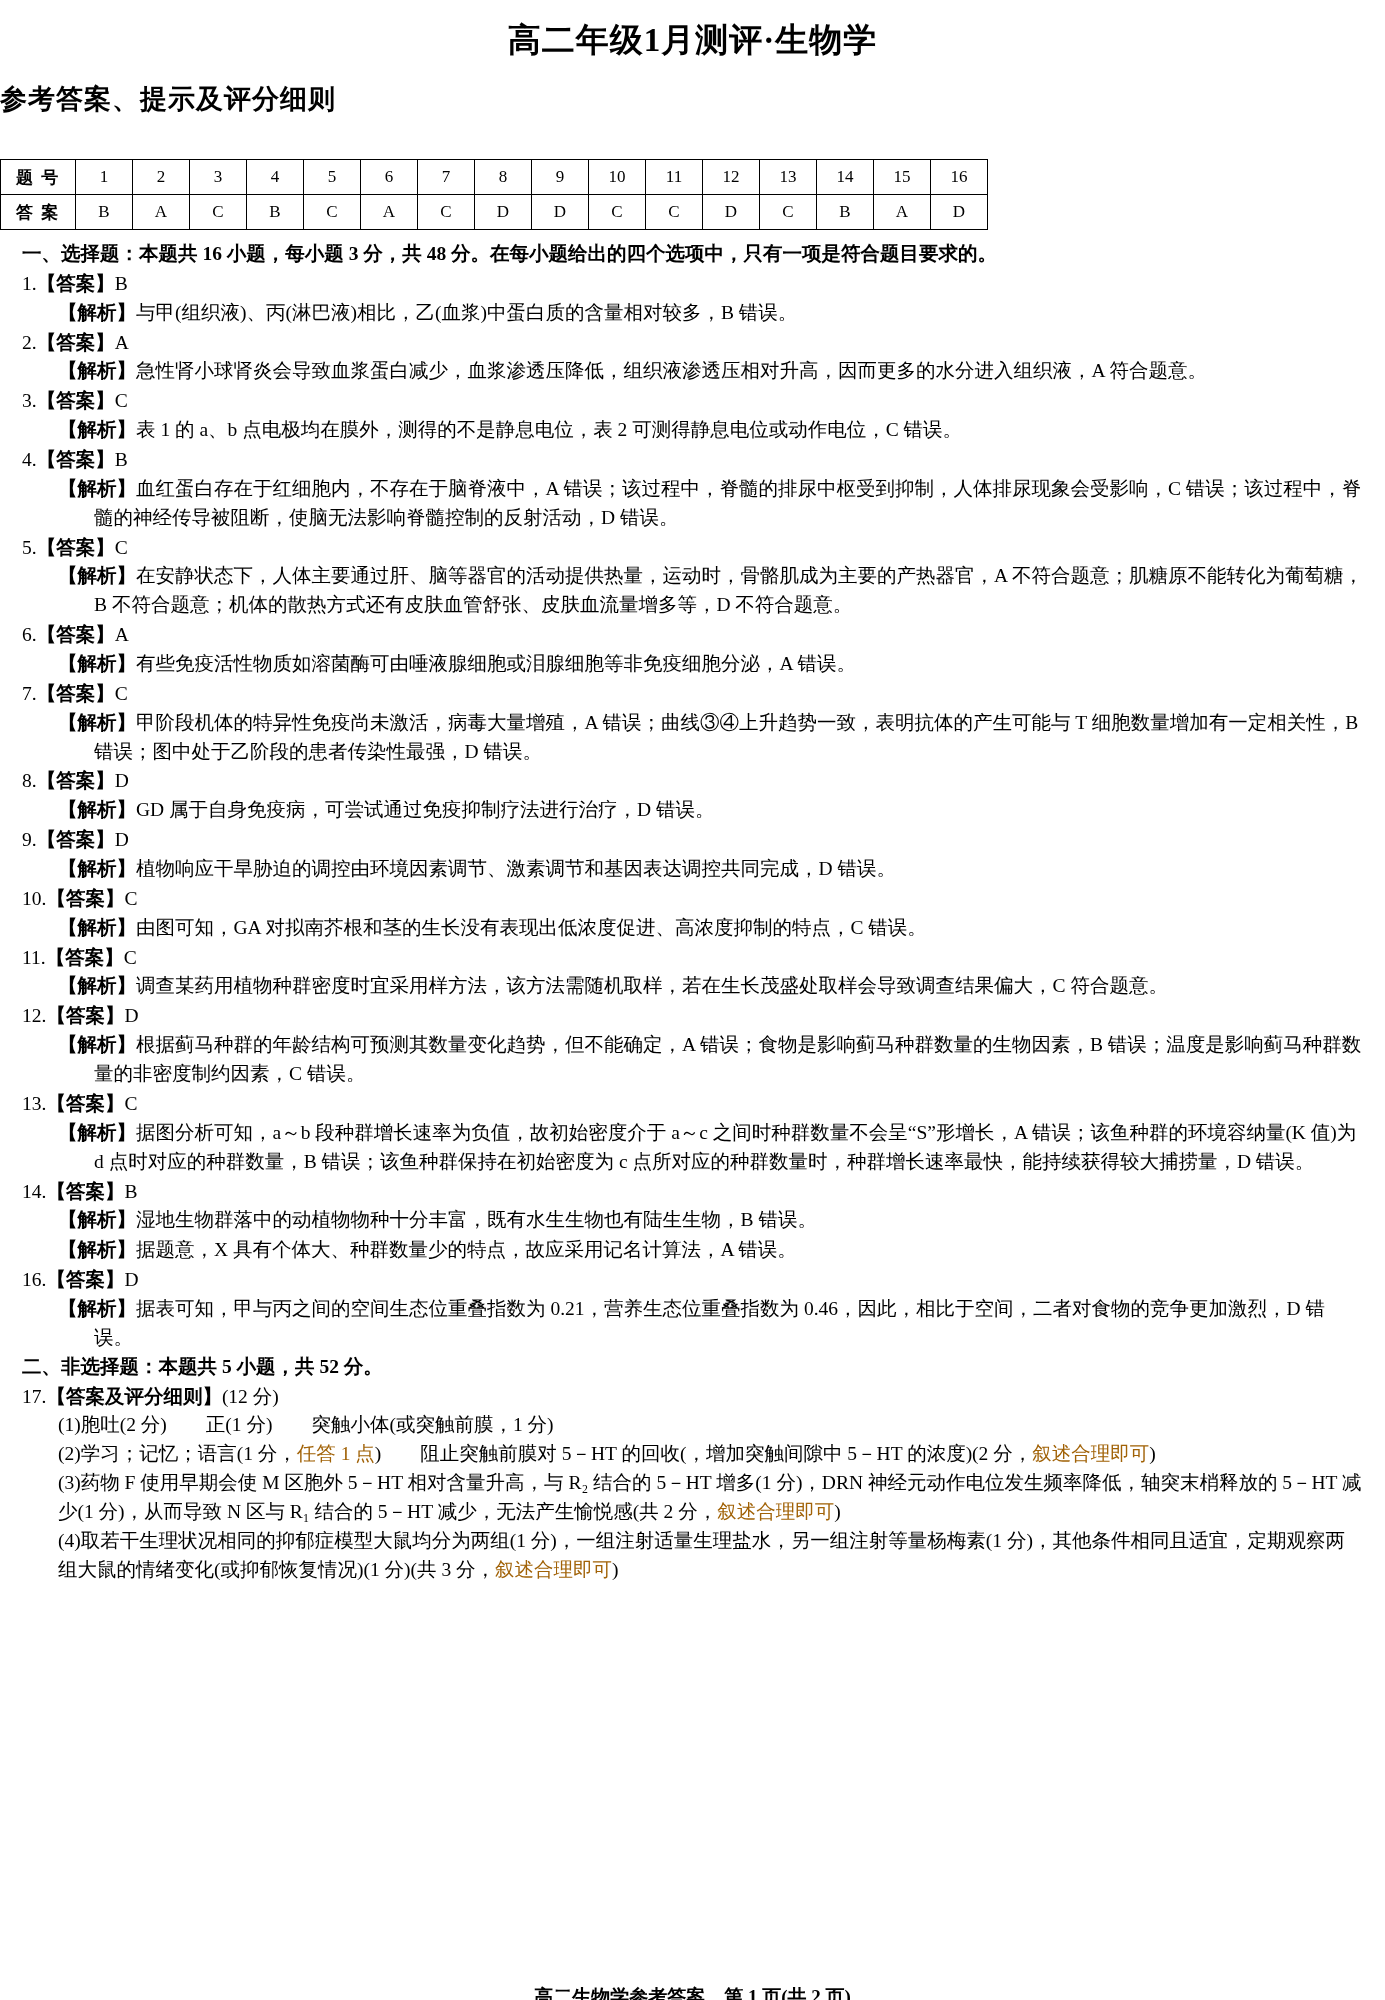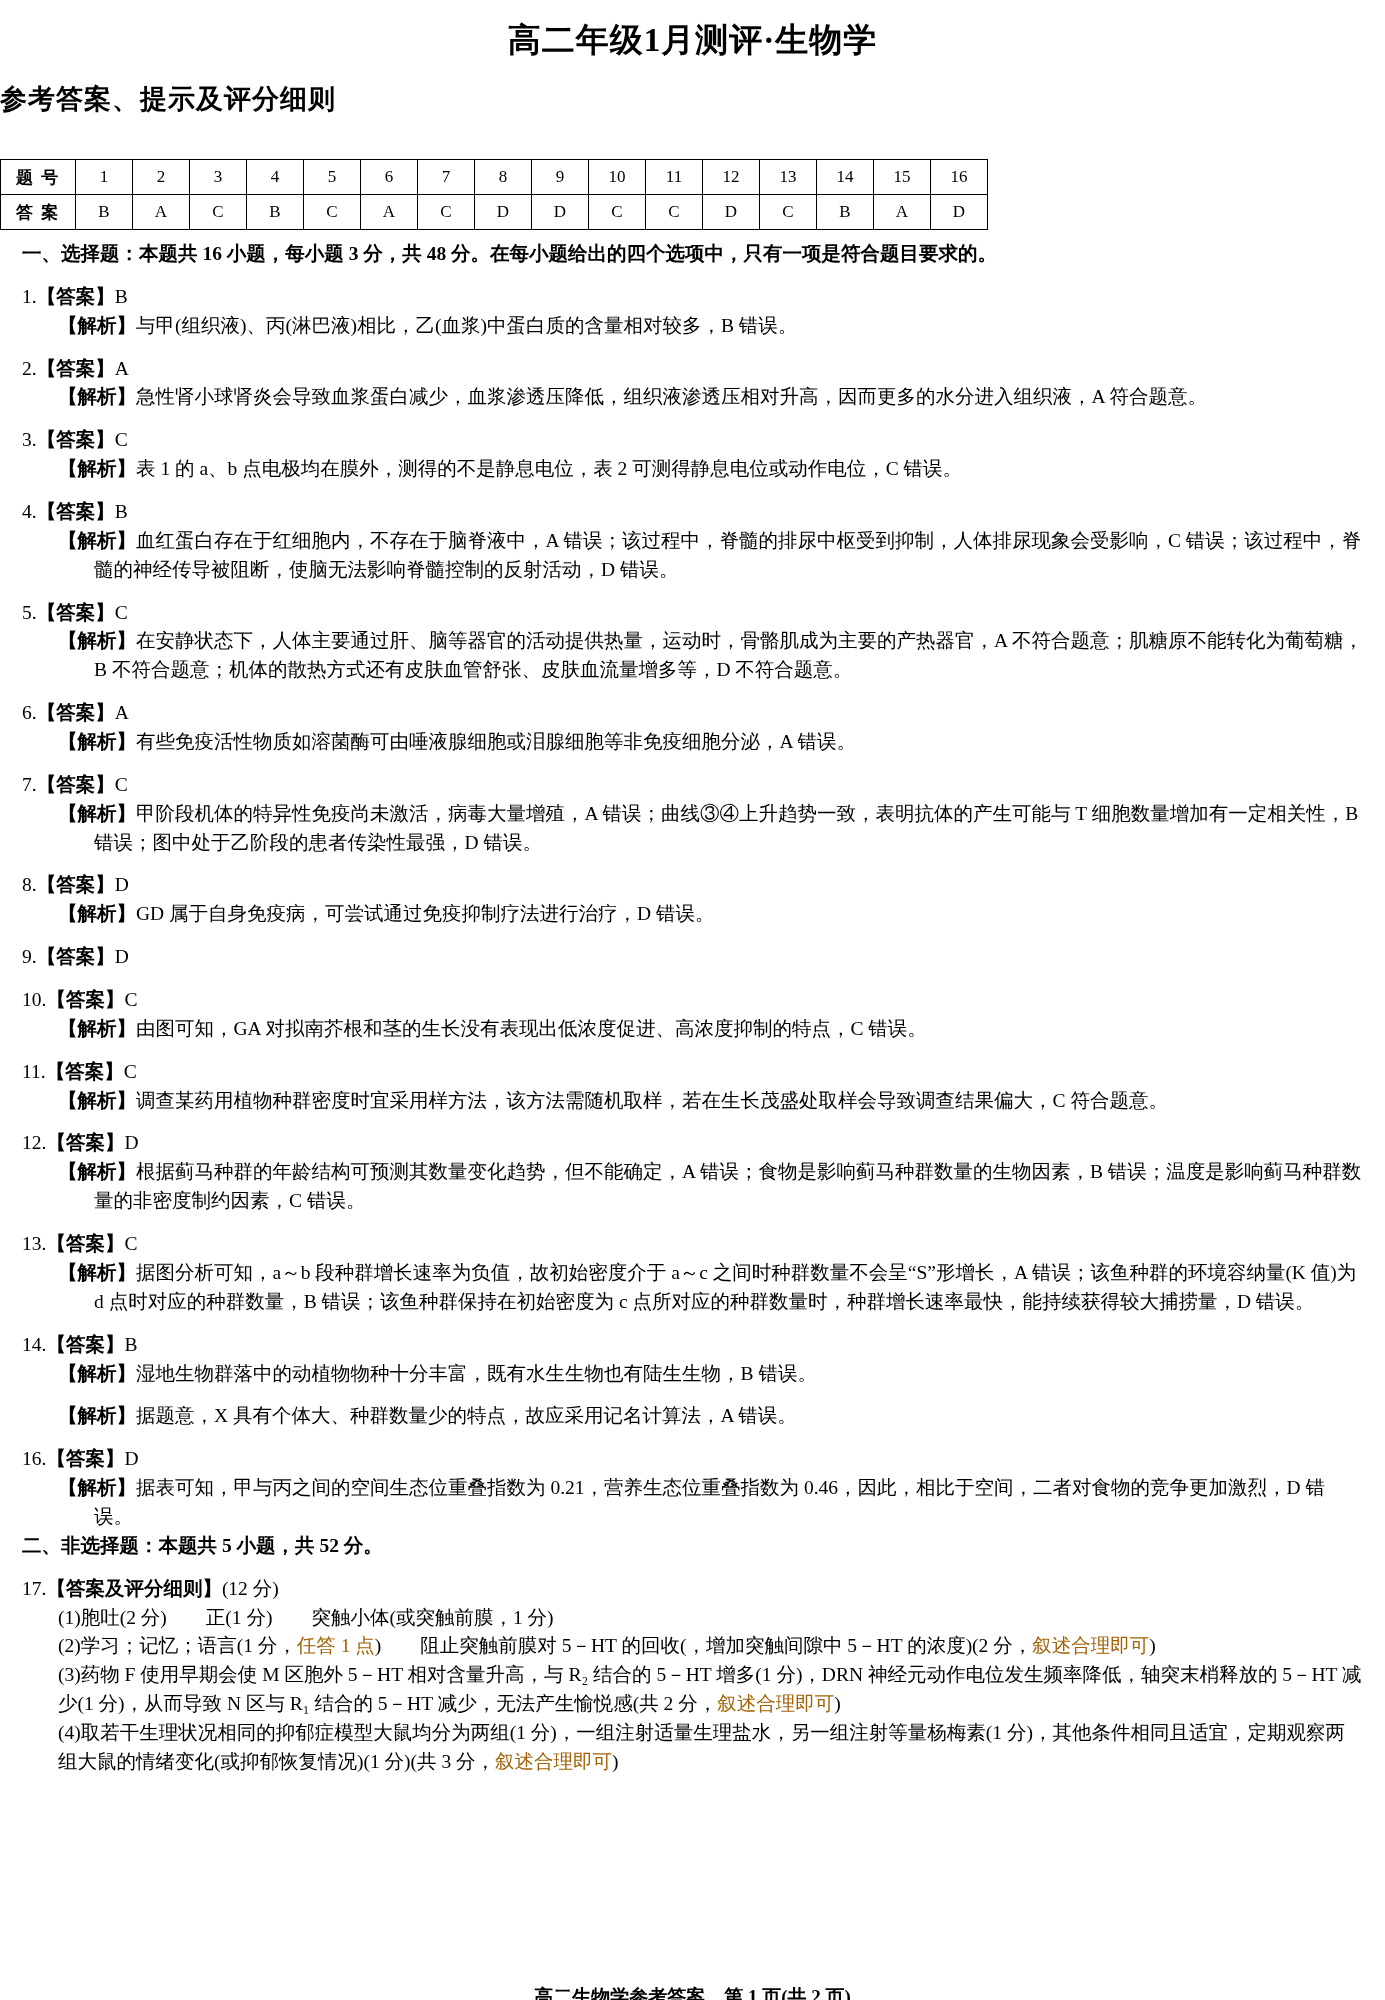--- a/index.html
+++ b/index.html
@@ -61,21 +61,21 @@
   .content {
     margin: 10px 22px 0 22px;
     font-size: 19.5px;
     line-height: 1.48;
   }
   .sec-head {
     font-weight: bold;
     margin-top: 0;
   }
   .q-block {
-    margin-top: 14px;
+    margin-top: 1px;
   }
   .q-line {
     text-indent: 0;
   }
   .exp-line {
     margin-left: 36px;
     text-indent: -36px;
     padding-left: 36px;
   }
   .b { font-weight: bold; }
@@ -185,20 +185,21 @@
       <div class="exp-line"><span class="b">【解析】</span><span>甲阶段机体的特异性免疫尚未激活，病毒大量增殖，A 错误；曲线③④上升趋势一致，表明抗体的产生可能与 T 细胞数量增加有一定相关性，B 错误；图中处于乙阶段的患者传染性最强，D 错误。</span></div>
     </div>
 
     <div class="q-block">
       <div class="q-line"><span>8.</span><span class="b">【答案】</span><span>D</span></div>
       <div class="exp-line"><span class="b">【解析】</span><span>GD 属于自身免疫病，可尝试通过免疫抑制疗法进行治疗，D 错误。</span></div>
     </div>
 
     <div class="q-block">
       <div class="q-line"><span>9.</span><span class="b">【答案】</span><span>D</span></div>
+      <div class="exp-line"><span class="b">【解析】</span><span>植物响应干旱胁迫的调控由环境因素调节、激素调节和基因表达调控共同完成，D 错误。</span></div>
     </div>
 
     <div class="q-block">
       <div class="q-line"><span>10.</span><span class="b">【答案】</span><span>C</span></div>
       <div class="exp-line"><span class="b">【解析】</span><span>由图可知，GA 对拟南芥根和茎的生长没有表现出低浓度促进、高浓度抑制的特点，C 错误。</span></div>
     </div>
 
     <div class="q-block">
       <div class="q-line"><span>11.</span><span class="b">【答案】</span><span>C</span></div>
       <div class="exp-line"><span class="b">【解析】</span><span>调查某药用植物种群密度时宜采用样方法，该方法需随机取样，若在生长茂盛处取样会导致调查结果偏大，C 符合题意。</span></div>

